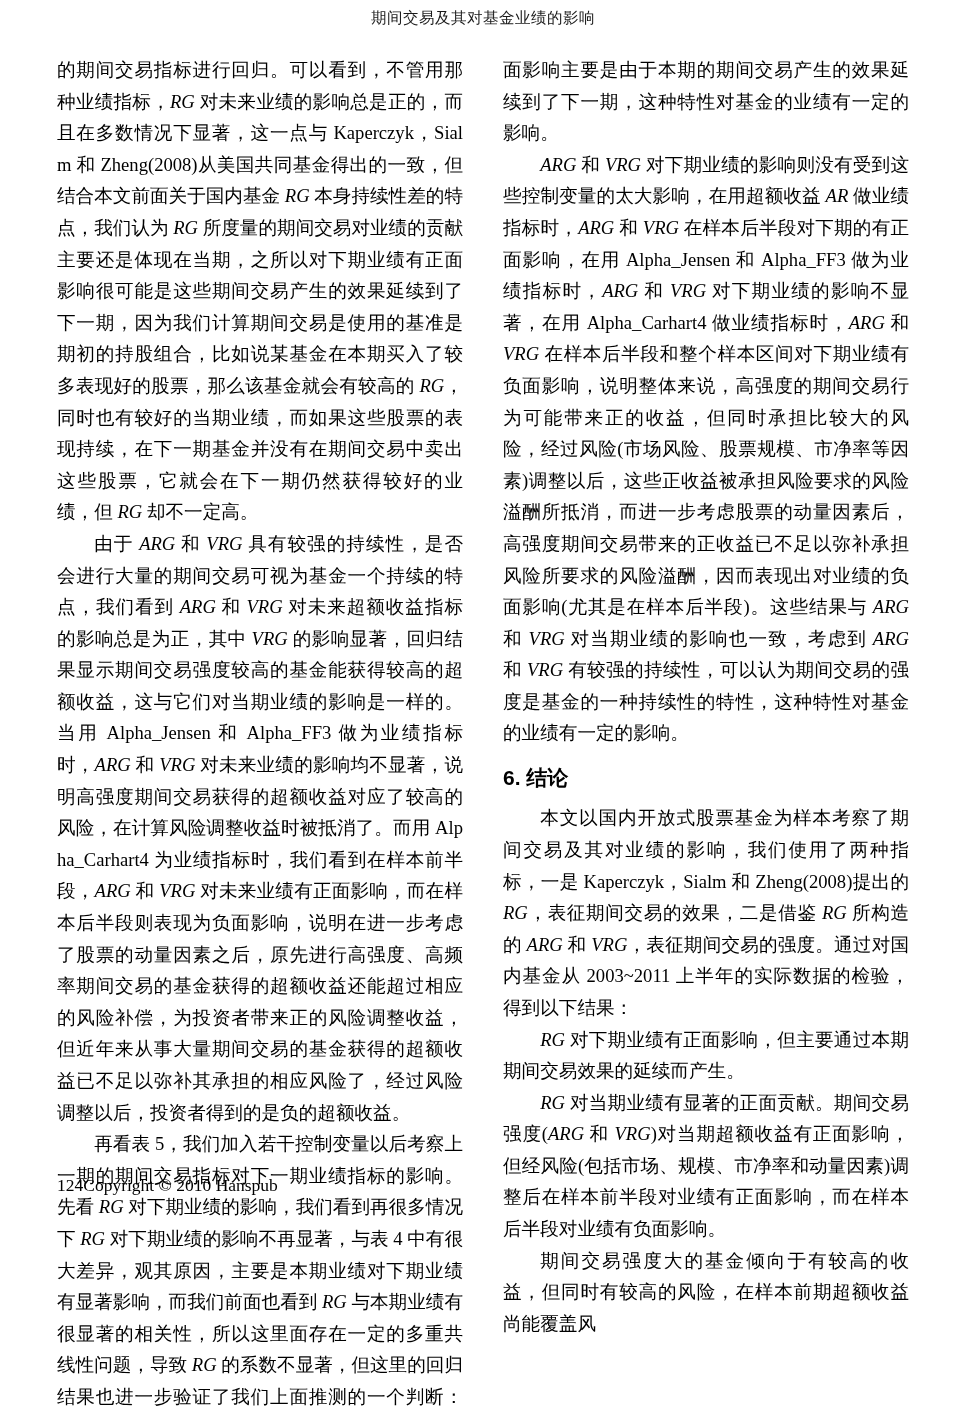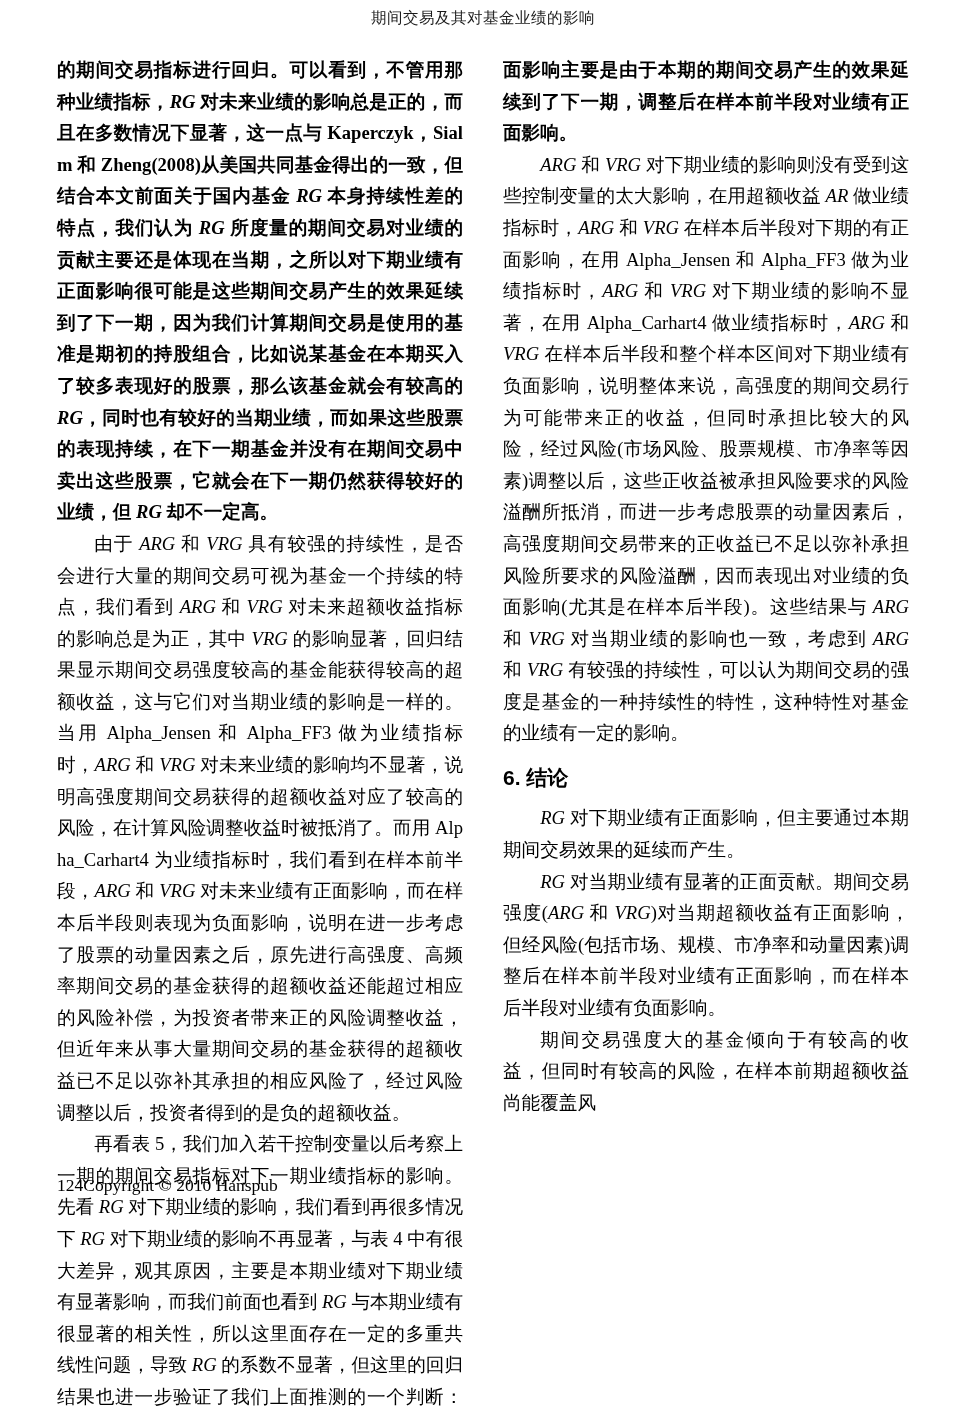--- a/index.html
+++ b/index.html
@@ -38,21 +38,20 @@
     line-height: 31.6px;
     text-align: justify;
     word-break: break-all;
   }
   .para {
     margin: 0;
     text-indent: 2em;
   }
   .para.no-indent {
     text-indent: 0;
-    font-weight: bold;
   }
   .section-heading {
     font-family: "Liberation Sans", "DejaVu Sans", sans-serif;
     font-size: 21px;
     font-weight: bold;
     margin: 15px 0 11px 0;
     text-indent: 0;
     line-height: 1.3;
   }
   .footer {
@@ -78,25 +77,26 @@
 
   <div class="columns">
 
     <div class="col">
       <p class="para no-indent italicize">的期间交易指标进行回归。可以看到，不管用那种业绩指标，<i>RG</i> 对未来业绩的影响总是正的，而且在多数情况下显著，这一点与 Kaperczyk，Sialm 和 Zheng(2008)从美国共同基金得出的一致，但结合本文前面关于国内基金 <i>RG</i> 本身持续性差的特点，我们认为 <i>RG</i> 所度量的期间交易对业绩的贡献主要还是体现在当期，之所以对下期业绩有正面影响很可能是这些期间交易产生的效果延续到了下一期，因为我们计算期间交易是使用的基准是期初的持股组合，比如说某基金在本期买入了较多表现好的股票，那么该基金就会有较高的 <i>RG</i>，同时也有较好的当期业绩，而如果这些股票的表现持续，在下一期基金并没有在期间交易中卖出这些股票，它就会在下一期仍然获得较好的业绩，但 <i>RG</i> 却不一定高。</p>
       <p class="para italicize">由于 <i>ARG</i> 和 <i>VRG</i> 具有较强的持续性，是否会进行大量的期间交易可视为基金一个持续的特点，我们看到 <i>ARG</i> 和 <i>VRG</i> 对未来超额收益指标的影响总是为正，其中 <i>VRG</i> 的影响显著，回归结果显示期间交易强度较高的基金能获得较高的超额收益，这与它们对当期业绩的影响是一样的。当用 Alpha_Jensen 和 Alpha_FF3 做为业绩指标时，<i>ARG</i> 和 <i>VRG</i> 对未来业绩的影响均不显著，说明高强度期间交易获得的超额收益对应了较高的风险，在计算风险调整收益时被抵消了。而用 Alpha_Carhart4 为业绩指标时，我们看到在样本前半段，<i>ARG</i> 和 <i>VRG</i> 对未来业绩有正面影响，而在样本后半段则表现为负面影响，说明在进一步考虑了股票的动量因素之后，原先进行高强度、高频率期间交易的基金获得的超额收益还能超过相应的风险补偿，为投资者带来正的风险调整收益，但近年来从事大量期间交易的基金获得的超额收益已不足以弥补其承担的相应风险了，经过风险调整以后，投资者得到的是负的超额收益。</p>
       <p class="para italicize">再看表 5，我们加入若干控制变量以后考察上一期的期间交易指标对下一期业绩指标的影响。先看 <i>RG</i> 对下期业绩的影响，我们看到再很多情况下 <i>RG</i> 对下期业绩的影响不再显著，与表 4 中有很大差异，观其原因，主要是本期业绩对下期业绩有显著影响，而我们前面也看到 <i>RG</i> 与本期业绩有很显著的相关性，所以这里面存在一定的多重共线性问题，导致 <i>RG</i> 的系数不显著，但这里的回归结果也进一步验证了我们上面推测的一个判断：即  对下期业绩的显著正</p>
     </div>
 
     <div class="col">
-      <p class="para no-indent italicize">面影响主要是由于本期的期间交易产生的效果延续到了下一期，调整后在样本前半段对业绩有正面影响。</p>
+      <p class="para no-indent italicize">面影响主要是由于本期的期间交易产生的效果延续到了下一期，这种特性对基金的业绩有一定的影响。</p>
       <p class="para italicize"><i>ARG</i> 和 <i>VRG</i> 对下期业绩的影响则没有受到这些控制变量的太大影响，在用超额收益 <i>AR</i> 做业绩指标时，<i>ARG</i> 和 <i>VRG</i> 在样本后半段对下期的有正面影响，在用 Alpha_Jensen 和 Alpha_FF3 做为业绩指标时，<i>ARG</i> 和 <i>VRG</i> 对下期业绩的影响不显著，在用 Alpha_Carhart4 做业绩指标时，<i>ARG</i> 和 <i>VRG</i> 在样本后半段和整个样本区间对下期业绩有负面影响，说明整体来说，高强度的期间交易行为可能带来正的收益，但同时承担比较大的风险，经过风险(市场风险、股票规模、市净率等因素)调整以后，这些正收益被承担风险要求的风险溢酬所抵消，而进一步考虑股票的动量因素后，高强度期间交易带来的正收益已不足以弥补承担风险所要求的风险溢酬，因而表现出对业绩的负面影响(尤其是在样本后半段)。这些结果与 <i>ARG</i> 和 <i>VRG</i> 对当期业绩的影响也一致，考虑到 <i>ARG</i> 和 <i>VRG</i> 有较强的持续性，可以认为期间交易的强度是基金的一种持续性的特性，这种特性对基金的业绩有一定的影响。</p>
 
       <h2 class="section-heading">6. 结论</h2>
 
+      <p class="para italicize">本文以国内开放式股票基金为样本考察了期间交易及其对业绩的影响，我们使用了两种指标，一是 Kaperczyk，Sialm 和 Zheng(2008)提出的 <i>RG</i>，表征期间交易的效果，二是借鉴 <i>RG</i> 所构造的 <i>ARG</i> 和 <i>VRG</i>，表征期间交易的强度。通过对国内基金从 2003~2011 上半年的实际数据的检验，得到以下结果：</p>
       <p class="para italicize"><i>RG</i> 对下期业绩有正面影响，但主要通过本期期间交易效果的延续而产生。</p>
       <p class="para italicize"><i>RG</i> 对当期业绩有显著的正面贡献。期间交易强度(<i>ARG</i> 和 <i>VRG</i>)对当期超额收益有正面影响，但经风险(包括市场、规模、市净率和动量因素)调整后在样本前半段对业绩有正面影响，而在样本后半段对业绩有负面影响。</p>
       <p class="para italicize">期间交易强度大的基金倾向于有较高的收益，但同时有较高的风险，在样本前期超额收益尚能覆盖风</p>
     </div>
 
   </div>
 
   <div class="footer">
     <span>124</span>
     <span>Copyright © 2010 Hanspub</span>

